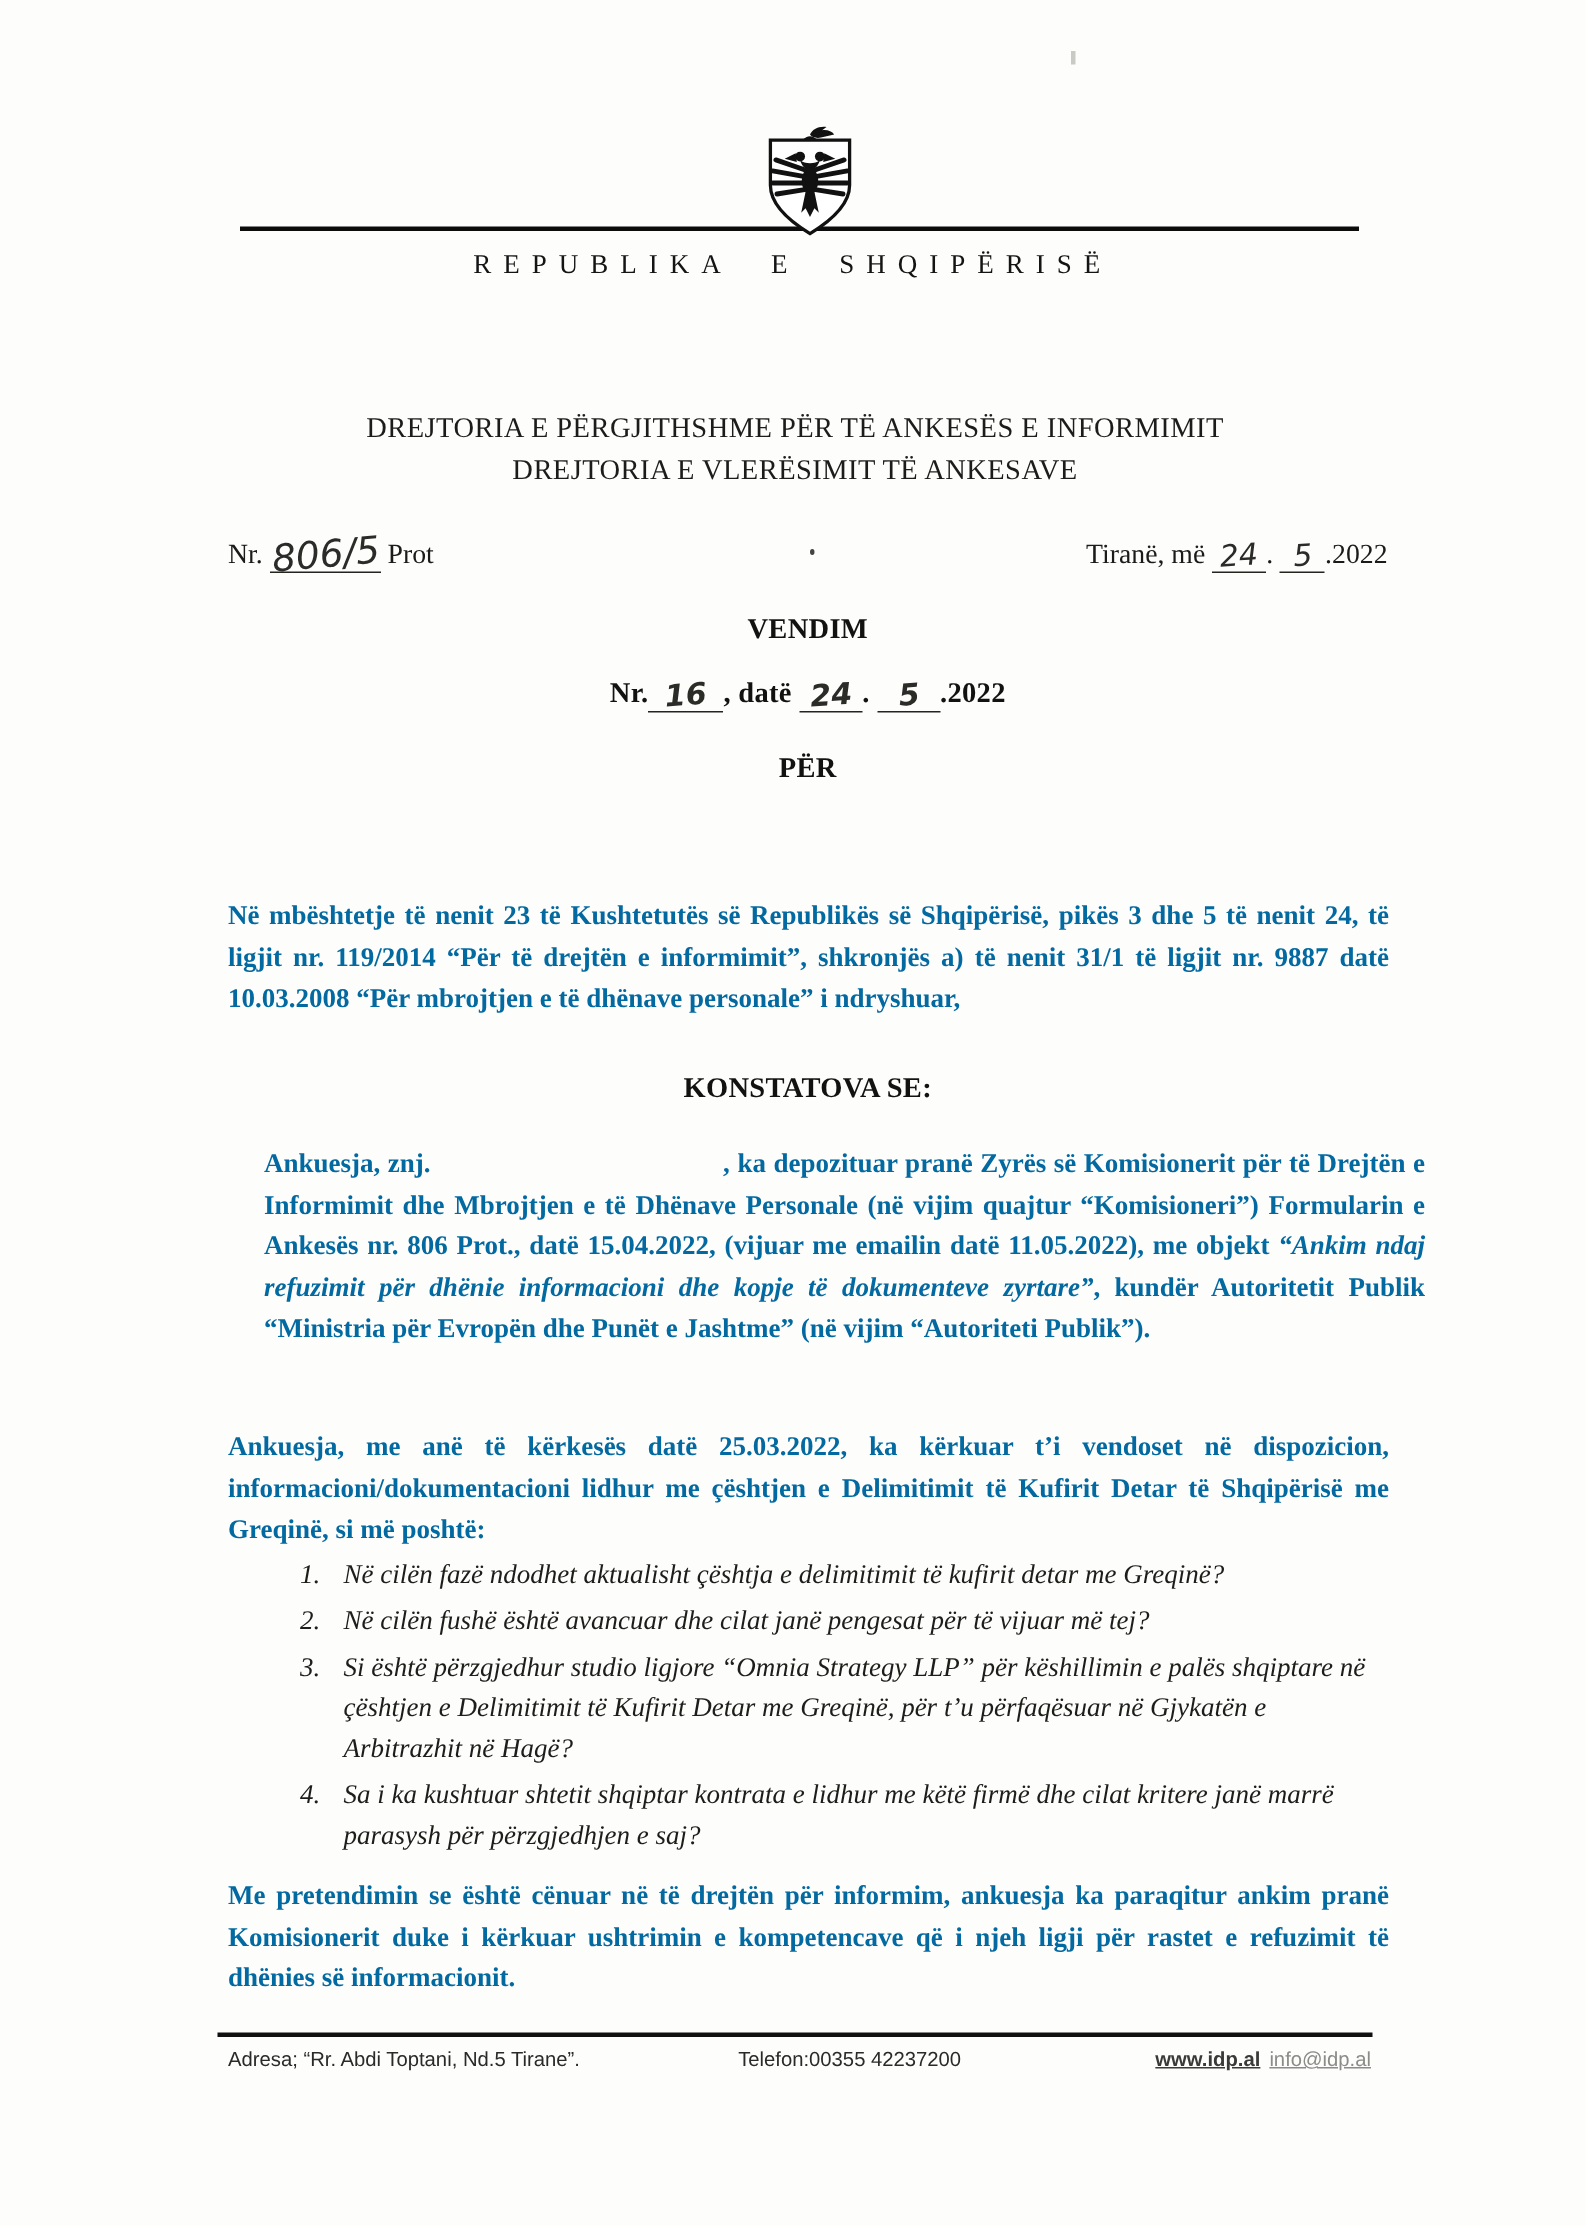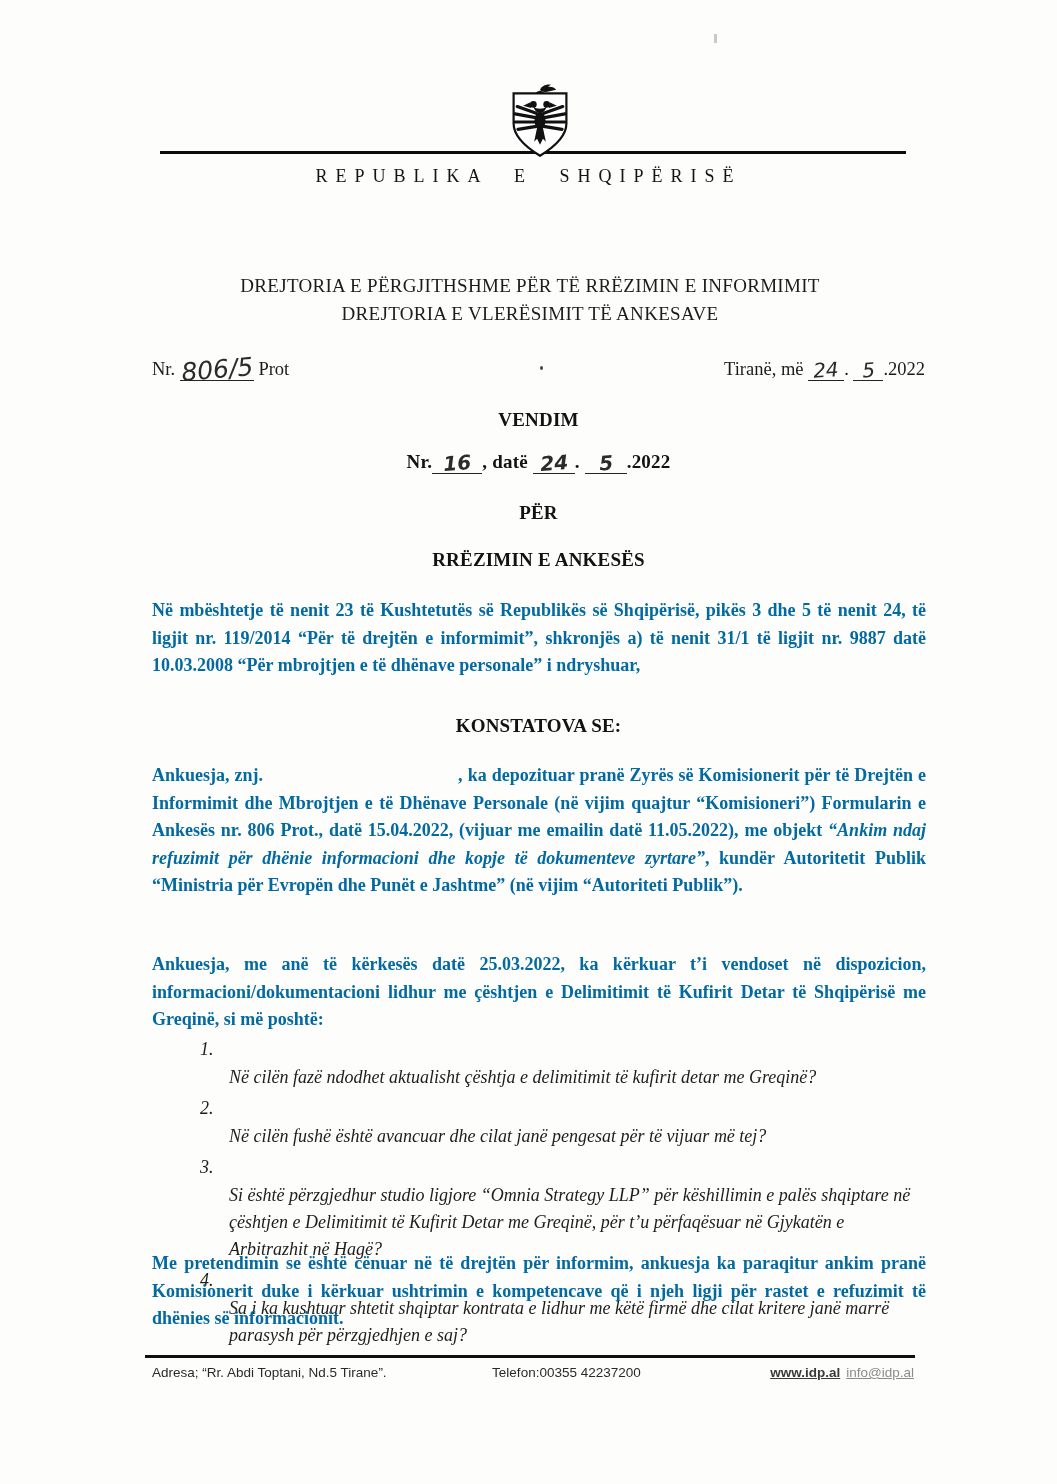--- a/index.html
+++ b/index.html
@@ -46,33 +46,33 @@
   .t-decnr{top:451px;font-size:19px;}
   .t-per{top:502px;}
   .t-subject{top:549px;}
   .t-konstatova{top:715px;}
   
   .para{
     position:absolute;left:152px;width:774px;font-size:18px;line-height:27.5px;
     text-align:justify;color:#0369a1;font-weight:bold;
   }
   .p-legal{top:597px;}
-  .p-complaint{top:762px;}
+  .p-complaint{top:762px;margin-left:24px;}
   .p-request{top:951px;}
   .p-claim{top:1250px;}
   .ital{font-style:italic;}
   .name-gap{display:inline-block;width:195px;}
   
   .questions{
     position:absolute;left:200px;top:1036px;width:726px;
     font-style:italic;font-size:18px;line-height:27px;color:#1d1d1a;
   }
   .q-row{display:flex;margin-bottom:4px;}
   .q-num{width:29px;flex:none;}
-  .q-text{flex:1;margin-top:28px;}
+  .q-text{flex:1;}
   
   .rule-bottom{position:absolute;left:145px;top:1355px;width:770px;height:3px;background:#101010;}
   .footer-row{
     position:absolute;left:152px;top:1365px;width:762px;display:flex;
     justify-content:space-between;align-items:baseline;
     font-family:Liberation Sans, sans-serif;font-size:13.5px;color:#2a2a28;
   }
   .f-web{white-space:nowrap;}
   .f-link{text-decoration:underline;color:#3a3a38;font-weight:bold;margin-left:24px;}
   .f-email{text-decoration:underline;color:#8b8b87;margin-left:6px;}
@@ -110,21 +110,21 @@
         <path d="M40 58 L15 62"></path>
           <path d="M50 58 L75 62"></path>
       </g>
     </svg>
   </div>
 
   <div class="republic">REPUBLIKA E SHQIPËRISË</div>
 
 
   <div class="dirs">
-    <div>DREJTORIA E PËRGJITHSHME PËR TË RRËZIMIN E INFORMIMIT</div>
+    <div>DREJTORIA E PËRGJITHSHME PËR TË ANKESËS E INFORMIMIT</div>
     <div>DREJTORIA E VLERËSIMIT TË ANKESAVE</div>
   </div>
 
   <div class="proto">
     <span class="proto-left">
       <span>Nr.</span>
       <span class="fill w74"><span class="hw hw-big">806/5</span></span>
       <span>Prot</span>
     </span>
     <span class="proto-right">
@@ -137,21 +137,20 @@
 
   <div class="h-center t-vendim">VENDIM</div>
 
   <div class="h-center t-decnr">
     <span>Nr.</span><span class="fill w52"><span class="hw">16</span></span><span>, datë</span>
     <span class="fill w42"><span class="hw">24</span></span><span>.</span>
     <span class="fill w42"><span class="hw">5</span></span><span>.2022</span>
   </div>
 
   <div class="h-center t-per">PËR</div>
-  <div class="h-center t-subject">RRËZIMIN E ANKESËS</div>
 
   <div class="para p-legal">Në mbështetje të nenit 23 të Kushtetutës së Republikës së Shqipërisë, pikës 3 dhe 5 të nenit 24, të ligjit nr. 119/2014 “Për të drejtën e informimit”, shkronjës a) të nenit 31/1 të ligjit nr. 9887 datë 10.03.2008 “Për mbrojtjen e të dhënave personale” i ndryshuar,</div>
 
   <div class="h-center t-konstatova">KONSTATOVA SE:</div>
 
   <div class="para p-complaint"><span>Ankuesja, znj.</span><span class="name-gap"></span><span>, ka depozituar pranë Zyrës së Komisionerit për të Drejtën e Informimit dhe Mbrojtjen e të Dhënave Personale (në vijim quajtur “Komisioneri”) Formularin e Ankesës nr. 806 Prot., datë 15.04.2022, (vijuar me emailin datë 11.05.2022), me objekt </span><span class="ital">“Ankim ndaj refuzimit për dhënie informacioni dhe kopje të dokumenteve zyrtare”</span><span>, kundër Autoritetit Publik “Ministria për Evropën dhe Punët e Jashtme” (në vijim “Autoriteti Publik”).</span></div>
 
   <div class="para p-request">Ankuesja, me anë të kërkesës datë 25.03.2022, ka kërkuar t’i vendoset në dispozicion, informacioni/dokumentacioni lidhur me çështjen e Delimitimit të Kufirit Detar të Shqipërisë me Greqinë, si më poshtë:</div>
 
   <div class="questions">

